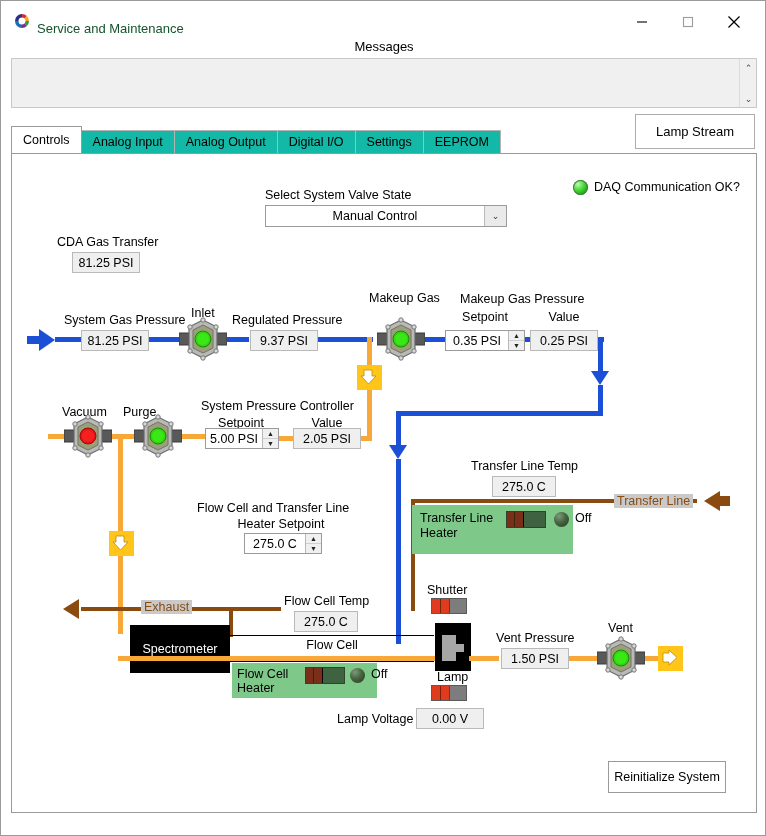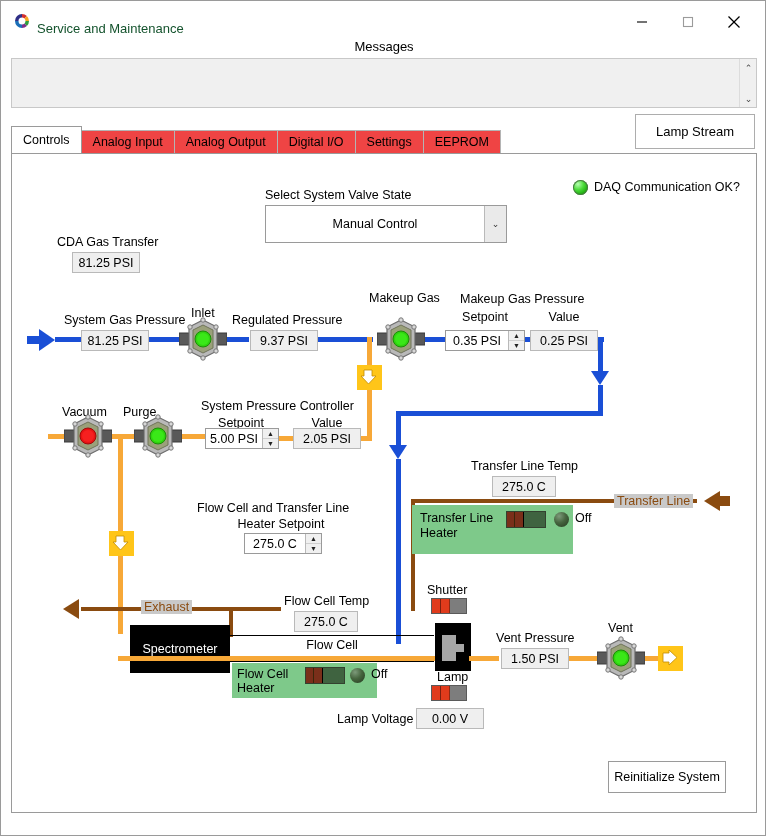--- a/index.html
+++ b/index.html
@@ -31,36 +31,36 @@
   .msg-scroll .ar.up{top:0;}
   .msg-scroll .ar.dn{bottom:0;}
 
   
   .lampstream{position:absolute;left:634px;top:113px;width:120px;height:35px;background:#fff;border:1px solid #adadad;box-sizing:border-box;
     display:flex;align-items:center;justify-content:center;font-size:13px;cursor:pointer;}
 
   
   .tabstrip{position:absolute;left:10px;top:127px;height:25px;display:flex;align-items:flex-end;}
   .tab{height:23px;padding:0 11px;display:flex;align-items:center;font-size:12.5px;
-       background:#ef4444;border:1px solid #b4b4b4;border-bottom:none;box-sizing:border-box;margin-right:-1px;cursor:pointer;}
+       background:#14b8a6;border:1px solid #b4b4b4;border-bottom:none;box-sizing:border-box;margin-right:-1px;cursor:pointer;}
   .tab.active{background:#fff;height:27px;border-color:#9a9a9a;position:relative;z-index:3;}
   .tabpanel{position:absolute;left:10px;top:152px;width:746px;height:660px;background:#fff;border:1px solid #9a9a9a;box-sizing:border-box;}
 
   
   .lbl{position:absolute;font-size:12.5px;color:#000;white-space:nowrap;}
   .ro-field{position:absolute;background:#efefef;border:1px solid #b9b9b9;box-sizing:border-box;
             display:flex;align-items:center;justify-content:center;font-size:12.5px;height:21px;}
   .spin{position:absolute;width:72px;height:21px;background:#fff;border:1px solid #9a9a9a;box-sizing:border-box;display:flex;}
   .spin .sv{flex:1;display:flex;align-items:center;justify-content:center;font-size:12.5px;}
   .spin .sb{width:15px;border-left:1px solid #b9b9b9;background:#f0f0f0;display:flex;flex-direction:column;}
   .spin .sb div{flex:1;display:flex;align-items:center;justify-content:center;font-size:7px;color:#222;line-height:1;}
   .spin .sb div:first-child{border-bottom:1px solid #cfcfcf;}
 
   
-  .combo{position:absolute;left:264px;top:204px;width:242px;height:38px;background:#fff;border:1px solid #9a9a9a;box-sizing:border-box;display:flex;cursor:pointer;justify-content:center;}
+  .combo{position:absolute;left:264px;top:204px;width:242px;height:22px;background:#fff;border:1px solid #9a9a9a;box-sizing:border-box;display:flex;cursor:pointer;justify-content:center;}
   .combo .cv{flex:1;display:flex;align-items:center;justify-content:center;font-size:12.5px;}
   .combo .cb{width:21px;background:#eaeaea;border-left:1px solid #b9b9b9;display:flex;align-items:center;justify-content:center;font-size:9px;color:#333;}
 
   
   .led{position:absolute;width:15px;height:15px;border-radius:50%;
        background:radial-gradient(circle at 33% 28%, #b6ffb0 0%, #4ddc3c 38%, #17a508 75%, #0c7a05 100%);
        box-shadow:0 0 0 1px #4b7a45 inset;}
 
   
   .pipe{position:absolute;}

